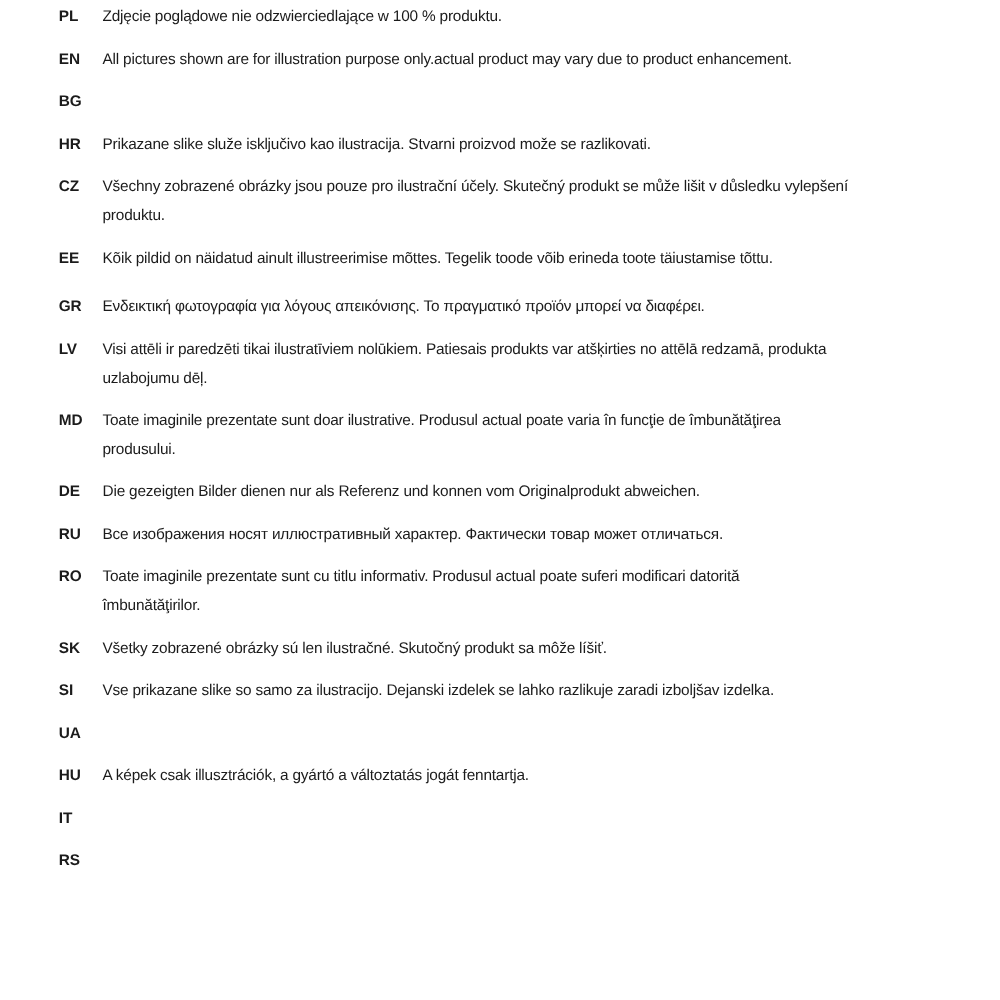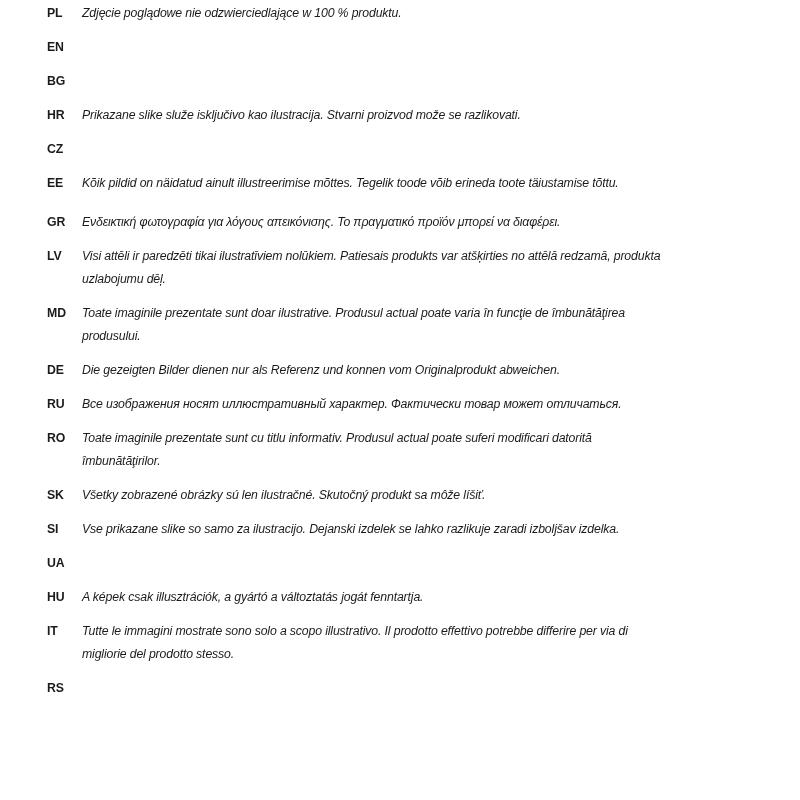--- a/index.html
+++ b/index.html
@@ -37,48 +37,50 @@
     line-height: 23px;
     letter-spacing: -0.1px;
   }
   .text {
     font-size: 12.3px;
     font-weight: 400;
     line-height: 23px;
     letter-spacing: -0.15px;
     white-space: pre-wrap;
     max-width: 680px;
-    font-style: italic;
   }
 </style>
 </head>
 <body>
 
 <div class="page">
 
   <div class="row">
     <span class="code">PL</span>
     <div class="text">Zdjęcie poglądowe nie odzwierciedlające w 100 % produktu.</div>
   </div>
 
   <div class="row">
     <span class="code">EN</span>
+    <div class="text">All pictures shown are for illustration purpose only.actual product may vary due to product enhancement.</div>
   </div>
 
   <div class="row">
     <span class="code">BG</span>
   </div>
 
   <div class="row">
     <span class="code">HR</span>
     <div class="text">Prikazane slike služe isključivo kao ilustracija. Stvarni proizvod može se razlikovati.</div>
   </div>
 
   <div class="row">
     <span class="code">CZ</span>
+    <div class="text">Všechny zobrazené obrázky jsou pouze pro ilustrační účely. Skutečný produkt se může lišit v důsledku vylepšení
+produktu.</div>
   </div>
 
   <div class="row">
     <span class="code">EE</span>
     <div class="text">Kõik pildid on näidatud ainult illustreerimise mõttes. Tegelik toode võib erineda toote täiustamise tõttu.</div>
   </div>
 
   <div class="row extra-gap">
     <span class="code">GR</span>
     <div class="text">Ενδεικτική φωτογραφία για λόγους απεικόνισης. Το πραγματικό προϊόν μπορεί να διαφέρει.</div>
@@ -127,21 +129,19 @@
     <span class="code">UA</span>
   </div>
 
   <div class="row">
     <span class="code">HU</span>
     <div class="text">A képek csak illusztrációk, a gyártó a változtatás jogát fenntartja.</div>
   </div>
 
   <div class="row">
     <span class="code">IT</span>
-    <div class="text">Tutte le immagini mostrate sono solo a scopo illustrativo. Il prodotto effettivo potrebbe differire per via di
-migliorie del prodotto stesso.</div>
   </div>
 
   <div class="row">
     <span class="code">RS</span>
   </div>
 
 </div>
 
 </body></html>

